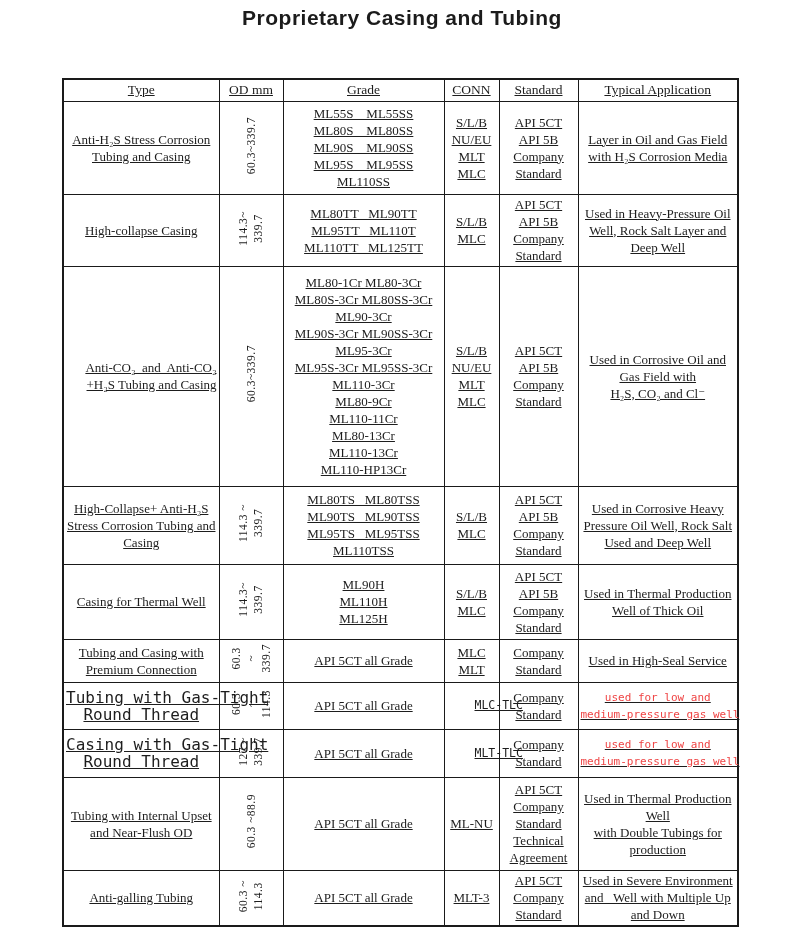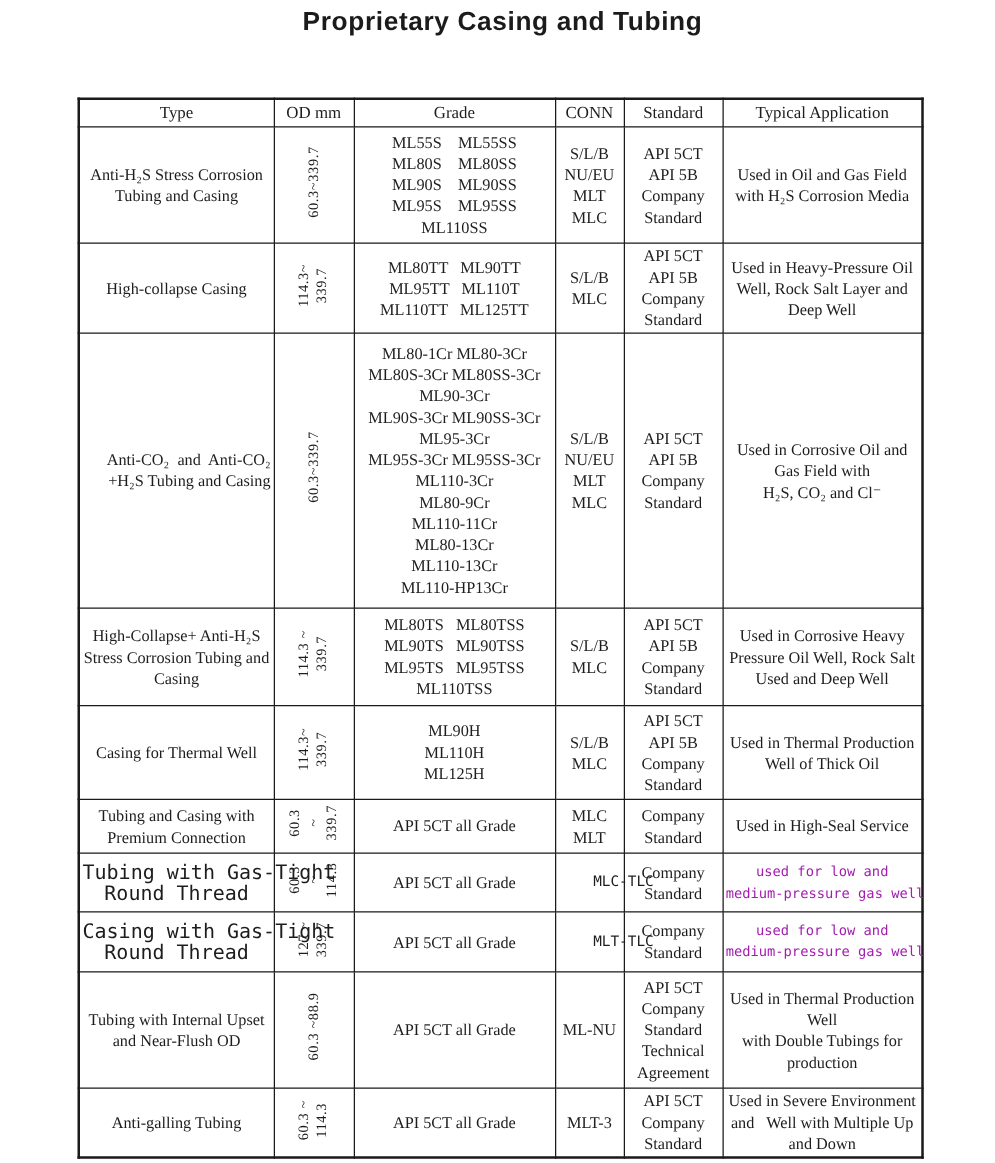--- a/index.html
+++ b/index.html
@@ -11,20 +11,21 @@
   .title{
     position:absolute;top:2px;left:0;width:100%;
     text-align:center;margin:4px;
     font-family:"Liberation Sans","DejaVu Sans",sans-serif;
     font-size:21px;font-weight:bold;letter-spacing:0.5px;color:#1b1b1b;
   }
   table.spec-table{
     position:absolute;left:62px;top:78px;width:675px;
     border-collapse:collapse;table-layout:fixed;
     border:2px solid #1a1a1a;
+    text-decoration:underline;
   }
   .spec-table th,.spec-table td{
     border:1px solid #1a1a1a;
     padding:0 2px;
     text-align:center;vertical-align:middle;
     font-size:13px;font-weight:normal;
   }
   .spec-table thead tr{height:22px;}
   .spec-table th{font-size:13.5px;}
   .lines .line{display:block;line-height:17px;white-space:pre;}
@@ -33,21 +34,21 @@
     writing-mode:vertical-rl;
     transform:rotate(180deg);
     font-size:11.5px;letter-spacing:0.5px;
   }
   td.od .od-text .line{display:block;line-height:15px;white-space:pre;}
   td.type-left{text-align:right;}
   .mono, .mono .line{
     font-family:"DejaVu Sans Mono","Liberation Mono",monospace;
     font-size:16px;
   }
-  td.app.dim{color:#a21caf;}
+  td.app.dim{color:#ef4444;}
   td.app.dim .line{font-size:11px;}
   td.conn.mono .line{font-size:11.5px;margin-left:28px;}
 </style>
 </head>
 <body>
 
 <div class="page">
   <h1 class="title">Proprietary Casing and Tubing</h1>
 
   <table class="spec-table">
@@ -98,21 +99,21 @@
         <td class="std">
             <div class="lines">
               <span class="line">API 5CT</span>
               <span class="line">API 5B</span>
               <span class="line">Company</span>
               <span class="line">Standard</span>
             </div>
           </td>
         <td class="app">
             <div class="lines">
-              <span class="line">Used in Oil and Gas Field</span>
+              <span class="line">Layer in Oil and Gas Field</span>
               <span class="line">with H₂S Corrosion Media</span>
             </div>
           </td>
       </tr>
       <tr style="height:72px">
         <td class="type">
             <div class="lines">
               <span class="line">High-collapse Casing</span>
             </div>
           </td>

